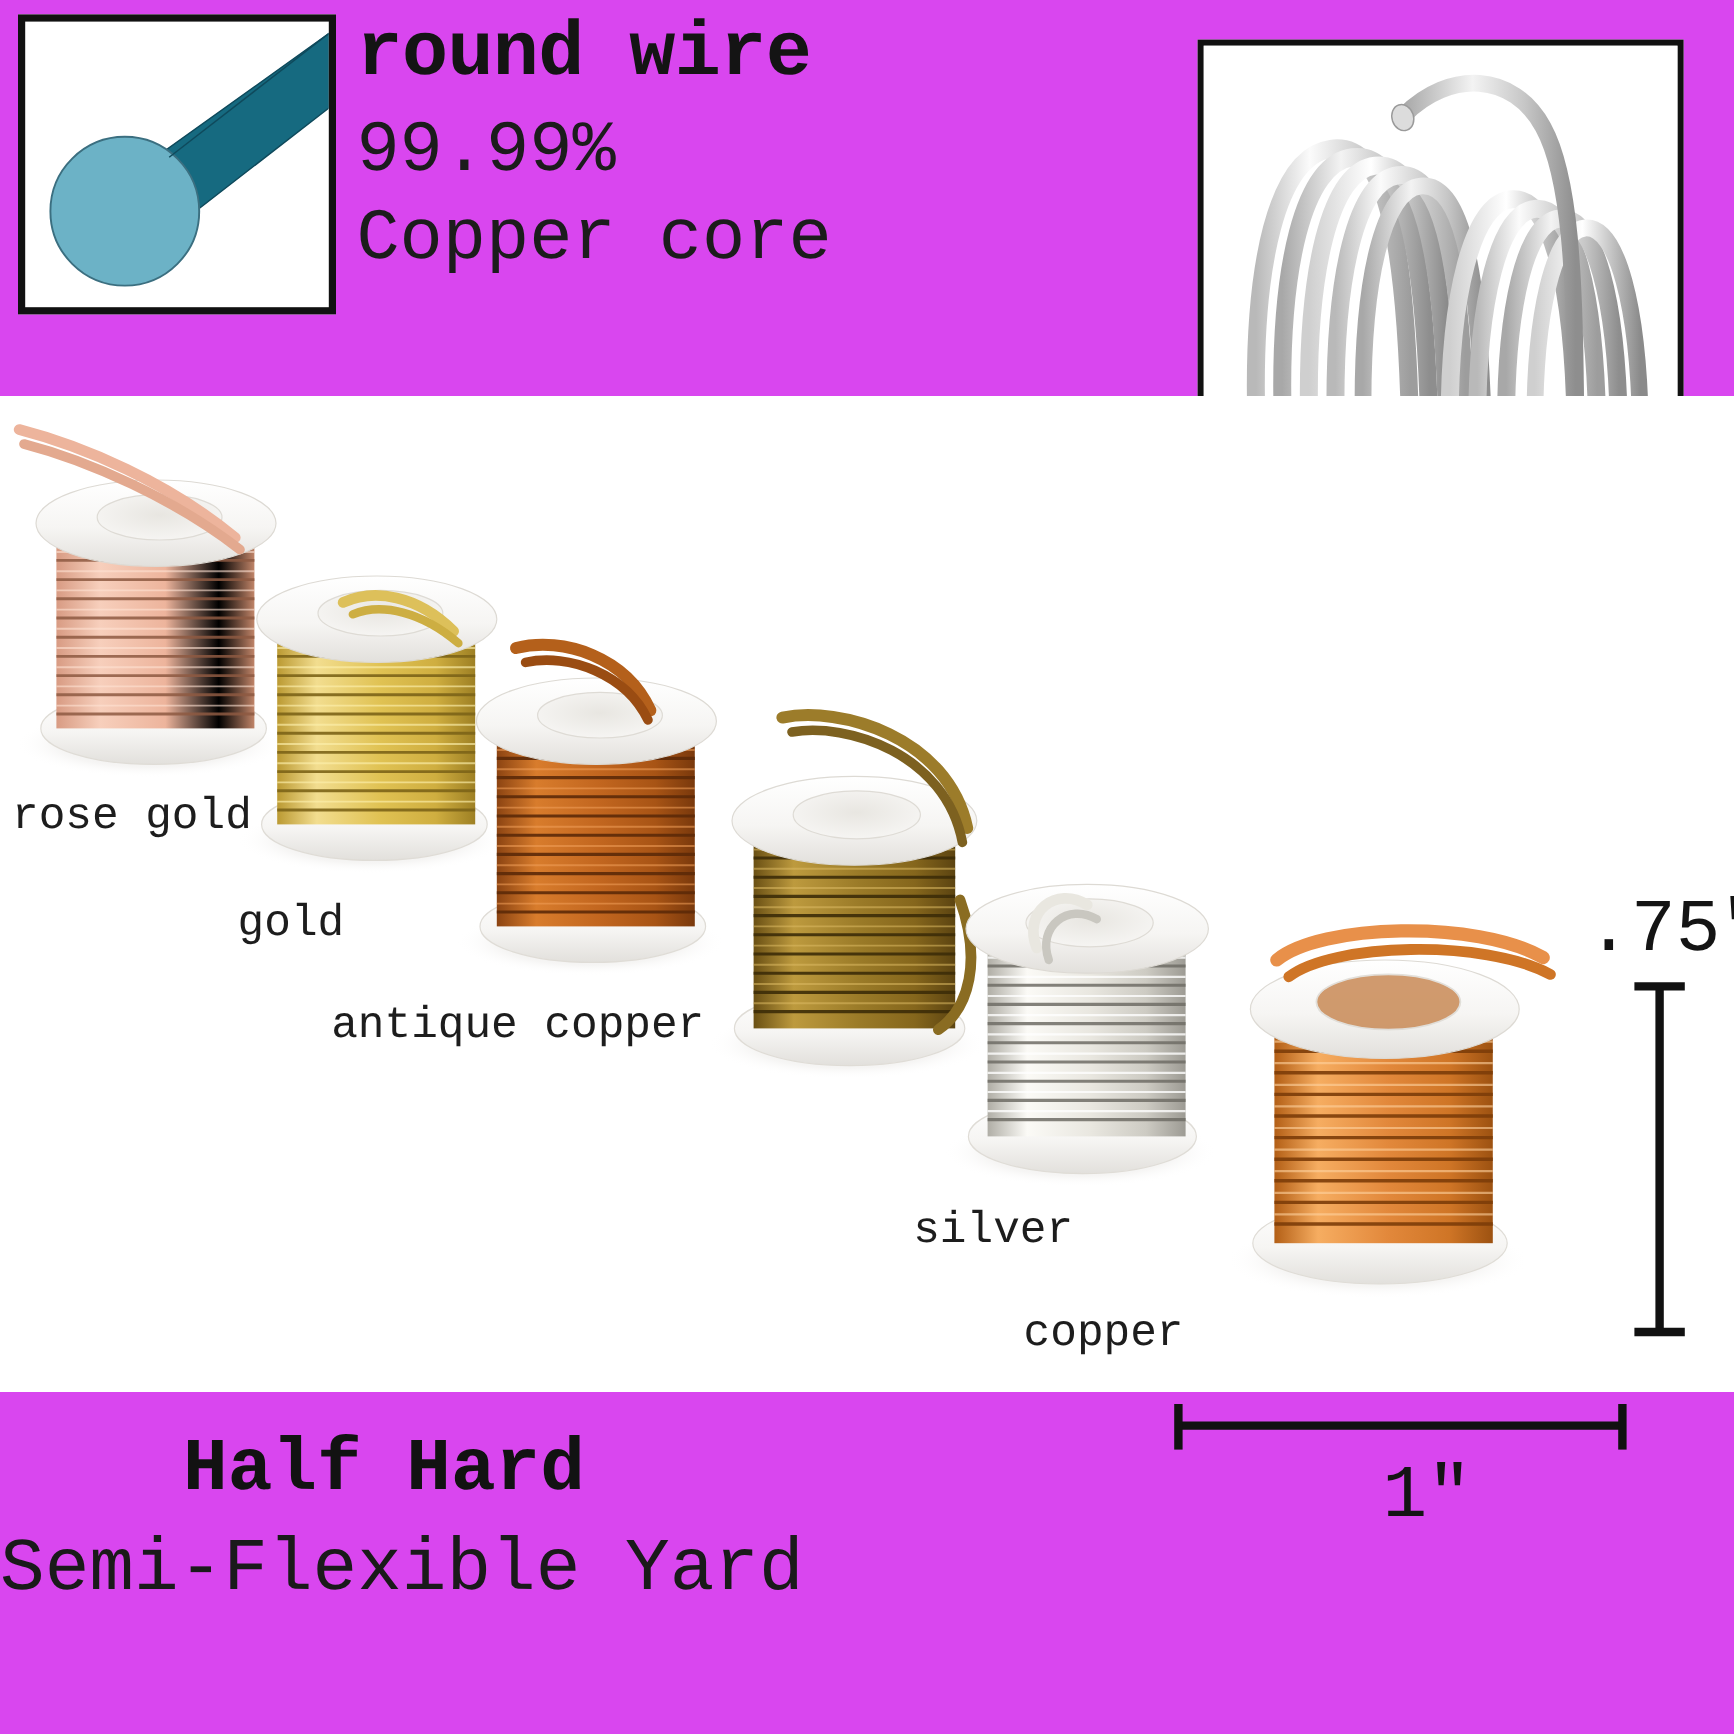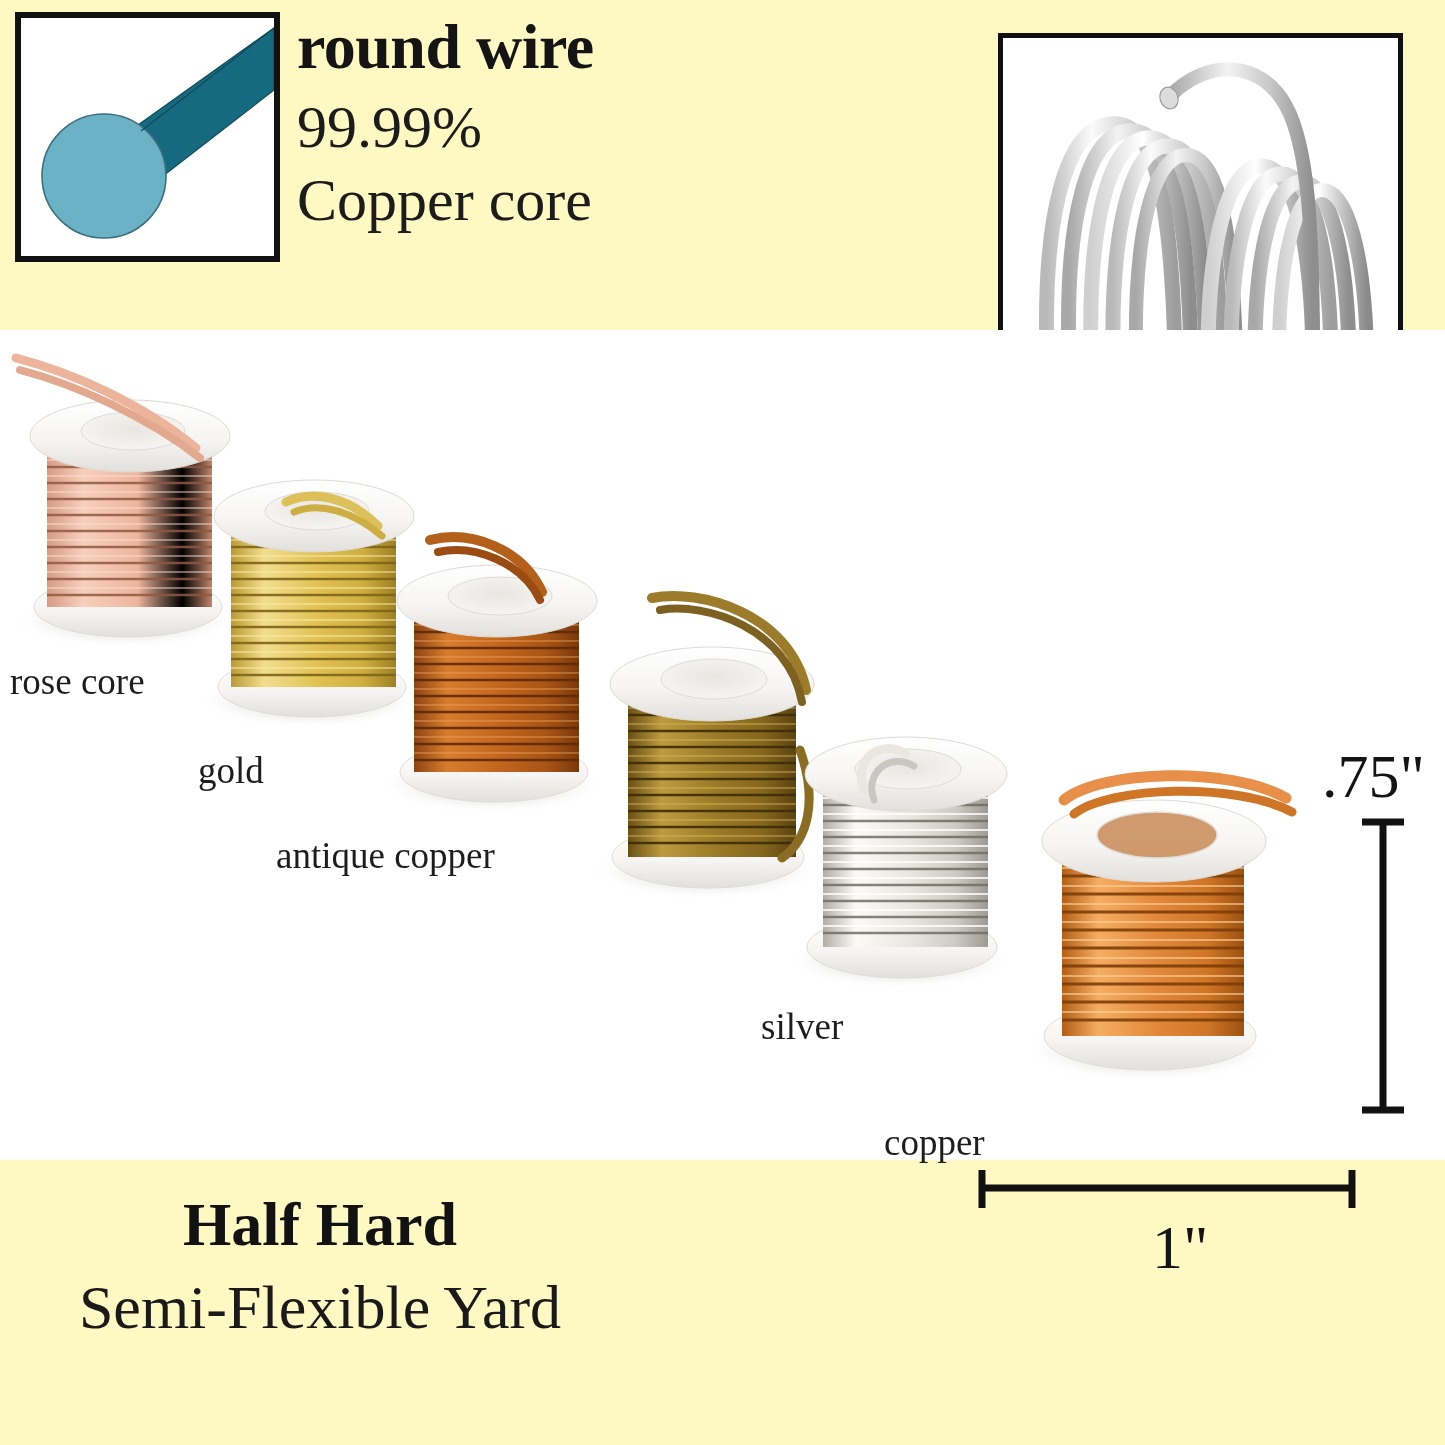--- a/index.html
+++ b/index.html
@@ -5,23 +5,23 @@
 <style>
   html, body {
     margin: 0;
     padding: 0;
     background: #ffffff;
   }
   #page {
     position: relative;
     width: 1445px;
     height: 1445px;
-    background: #fef9c3;
+    background: #d946ef;
     overflow: hidden;
-    font-family: Liberation Serif, serif;
+    font-family: Liberation Mono, monospace;
     color: #1a1a1a;
   }
 
   
   #wire-icon-box {
     position: absolute;
     left: 15px;
     top: 12px;
     width: 265px;
     height: 250px;
@@ -522,25 +522,25 @@
           </g>
         </g>
         <ellipse cx="1154" cy="511" rx="112" ry="41" fill="url(#flangeG)" stroke="#dddad4" stroke-width="1"></ellipse>
         <ellipse cx="1157" cy="505" rx="60" ry="23" fill="#c98a56" stroke="#dedbd5" stroke-width="1.5" opacity="0.85"></ellipse>
         <path d="M 1064 470 C 1100 440 1230 436 1286 468" fill="none" stroke="#e8904a" stroke-width="11" stroke-linecap="round"></path>
         <path d="M 1074 484 C 1110 456 1236 452 1292 482" fill="none" stroke="#cf7526" stroke-width="9" stroke-linecap="round"></path>
       </g>
     </svg>
   </div>
 
-  <div class="swatch-label" style="left:10px;  top:663px;">rose core</div>
+  <div class="swatch-label" style="left:10px;  top:663px;">rose gold</div>
   <div class="swatch-label" style="left:198px; top:752px;">gold</div>
   <div class="swatch-label" style="left:276px; top:837px;">antique copper</div>
   <div class="swatch-label" style="left:761px; top:1008px;">silver</div>
-  <div class="swatch-label" style="left:884px; top:1094px;margin-top:30px;">copper</div>
+  <div class="swatch-label" style="left:853px; top:1094px;">copper</div>
 
   <div id="dim-layer">
     <svg viewBox="0 0 1445 1445" preserveAspectRatio="none">
 
       <g stroke="#111111" stroke-width="7" stroke-linecap="butt">
         <line x1="1383" y1="822" x2="1383" y2="1110"></line>
         <line x1="1362" y1="822" x2="1404" y2="822"></line>
         <line x1="1362" y1="1110" x2="1404" y2="1110"></line>
       </g>
 

